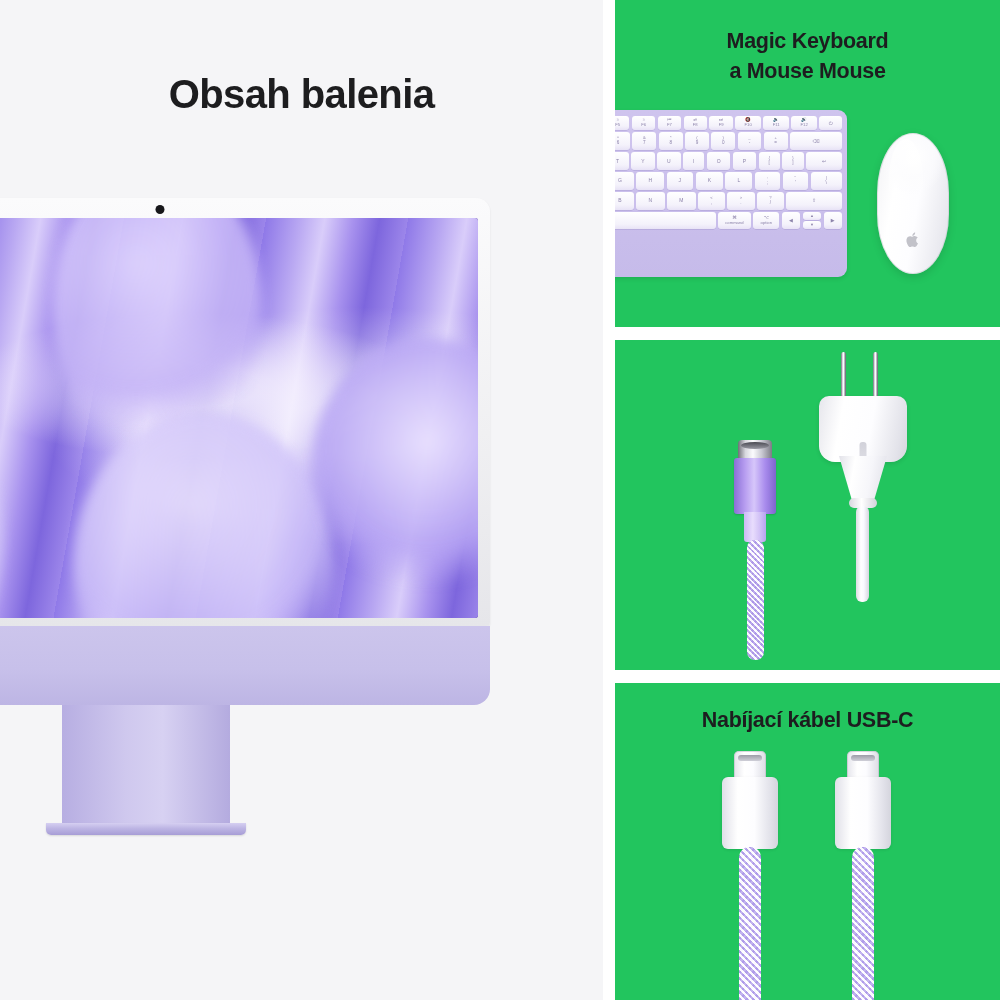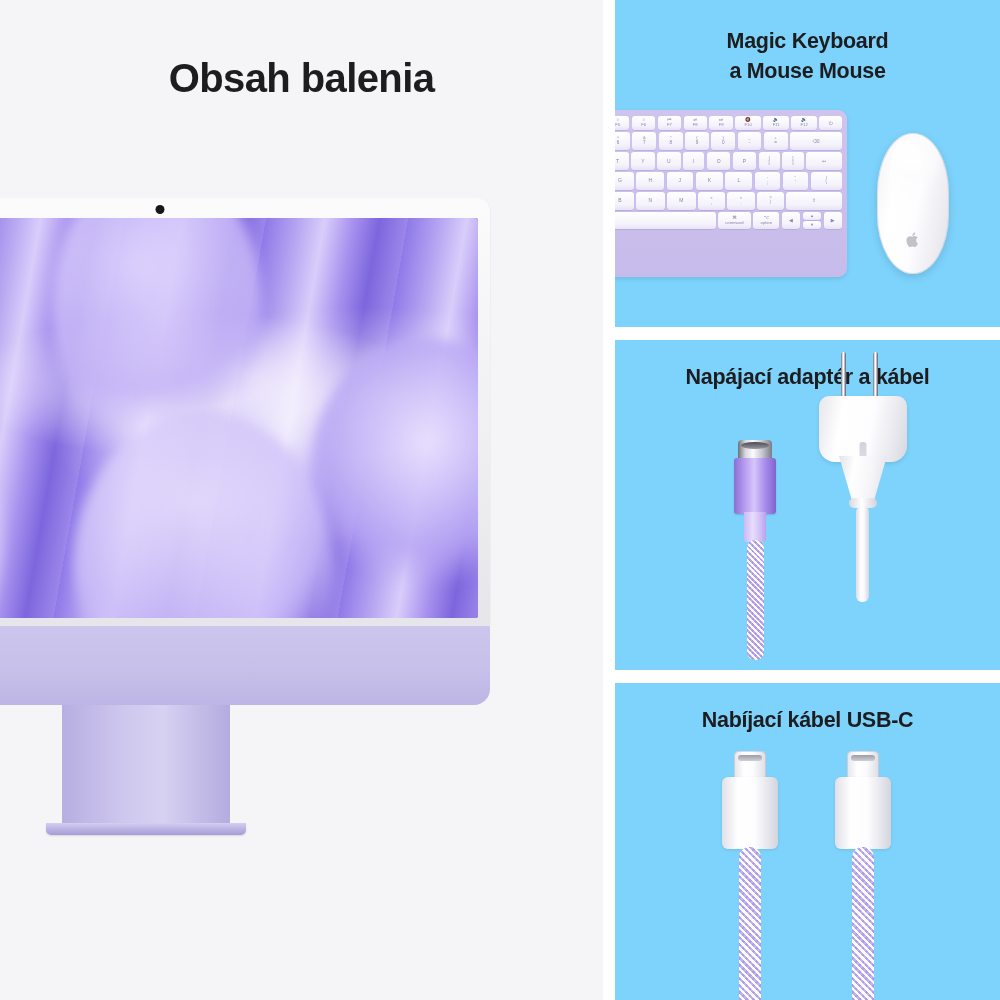--- a/index.html
+++ b/index.html
@@ -18,21 +18,21 @@
   
   .panel-left {
     position: absolute;
     left: 0; top: 0;
     width: 603px; height: 1000px;
     background: #f5f5f7;
     overflow: hidden;
   }
   .left-title {
     position: absolute;
-    left: 0; top: 56px;
+    left: 0; top: 72px;
     width: 603px;
     text-align: center;
     font-size: 40px;
     font-weight: 700;
     letter-spacing: -0.6px;
     color: #1d1d1f;
   }
 
   
   .imac {
@@ -126,21 +126,21 @@
     border-radius: 0 0 5px 5px;
     background: linear-gradient(180deg,#d5cff1 0%,#bdb5e4 45%,#a79dd6 100%);
     box-shadow: 0 1px 2px rgba(0,0,0,.12);
   }
 
   
   .panel {
     position: absolute;
     left: 615px;
     width: 385px;
-    background: #7dd3fc;
+    background: #22c55e;
     overflow: hidden;
   }
   .p1 { top: 0;   height: 327px; }
   .p2 { top: 340px; height: 330px; }
   .p3 { top: 683px; height: 317px; text-decoration: underline; }
 
   .panel-title {
     position: absolute;
     left: 0; top: 26px;
     width: 385px;
@@ -591,21 +591,20 @@
     </div>
 
     <div class="mouse">
       <svg class="mouse-apple" viewBox="0 0 24 28">
         <path fill="currentColor" d="M17.1 14.6c0-3 2.4-4.4 2.5-4.5-1.4-2-3.5-2.3-4.3-2.3-1.8-.2-3.5 1.1-4.4 1.1-.9 0-2.3-1.1-3.8-1-1.9 0-3.7 1.1-4.7 2.9-2 3.5-.5 8.6 1.4 11.4 1 1.4 2.1 2.9 3.6 2.9 1.4-.1 2-.9 3.7-.9s2.2.9 3.8.9c1.6 0 2.5-1.4 3.5-2.8 1.1-1.6 1.5-3.1 1.6-3.2-.1 0-3-1.2-3-4.5zM14.3 5.6c.8-1 1.3-2.3 1.2-3.6-1.2 0-2.6.8-3.4 1.8-.7.9-1.4 2.2-1.2 3.5 1.3.1 2.6-.7 3.4-1.7z"></path>
       </svg>
     </div>
   </div>
 
   <div class="panel p2">
-    <div class="panel-title">Napájací adaptér a kábel</div>
 
     <div class="pw-wrap">
       <div class="mag-cable">
         <div class="mag-chrome"></div>
         <div class="mag-body"></div>
         <div class="mag-collar"></div>
         <div class="braid"></div>
       </div>
 
       <div class="euplug">

